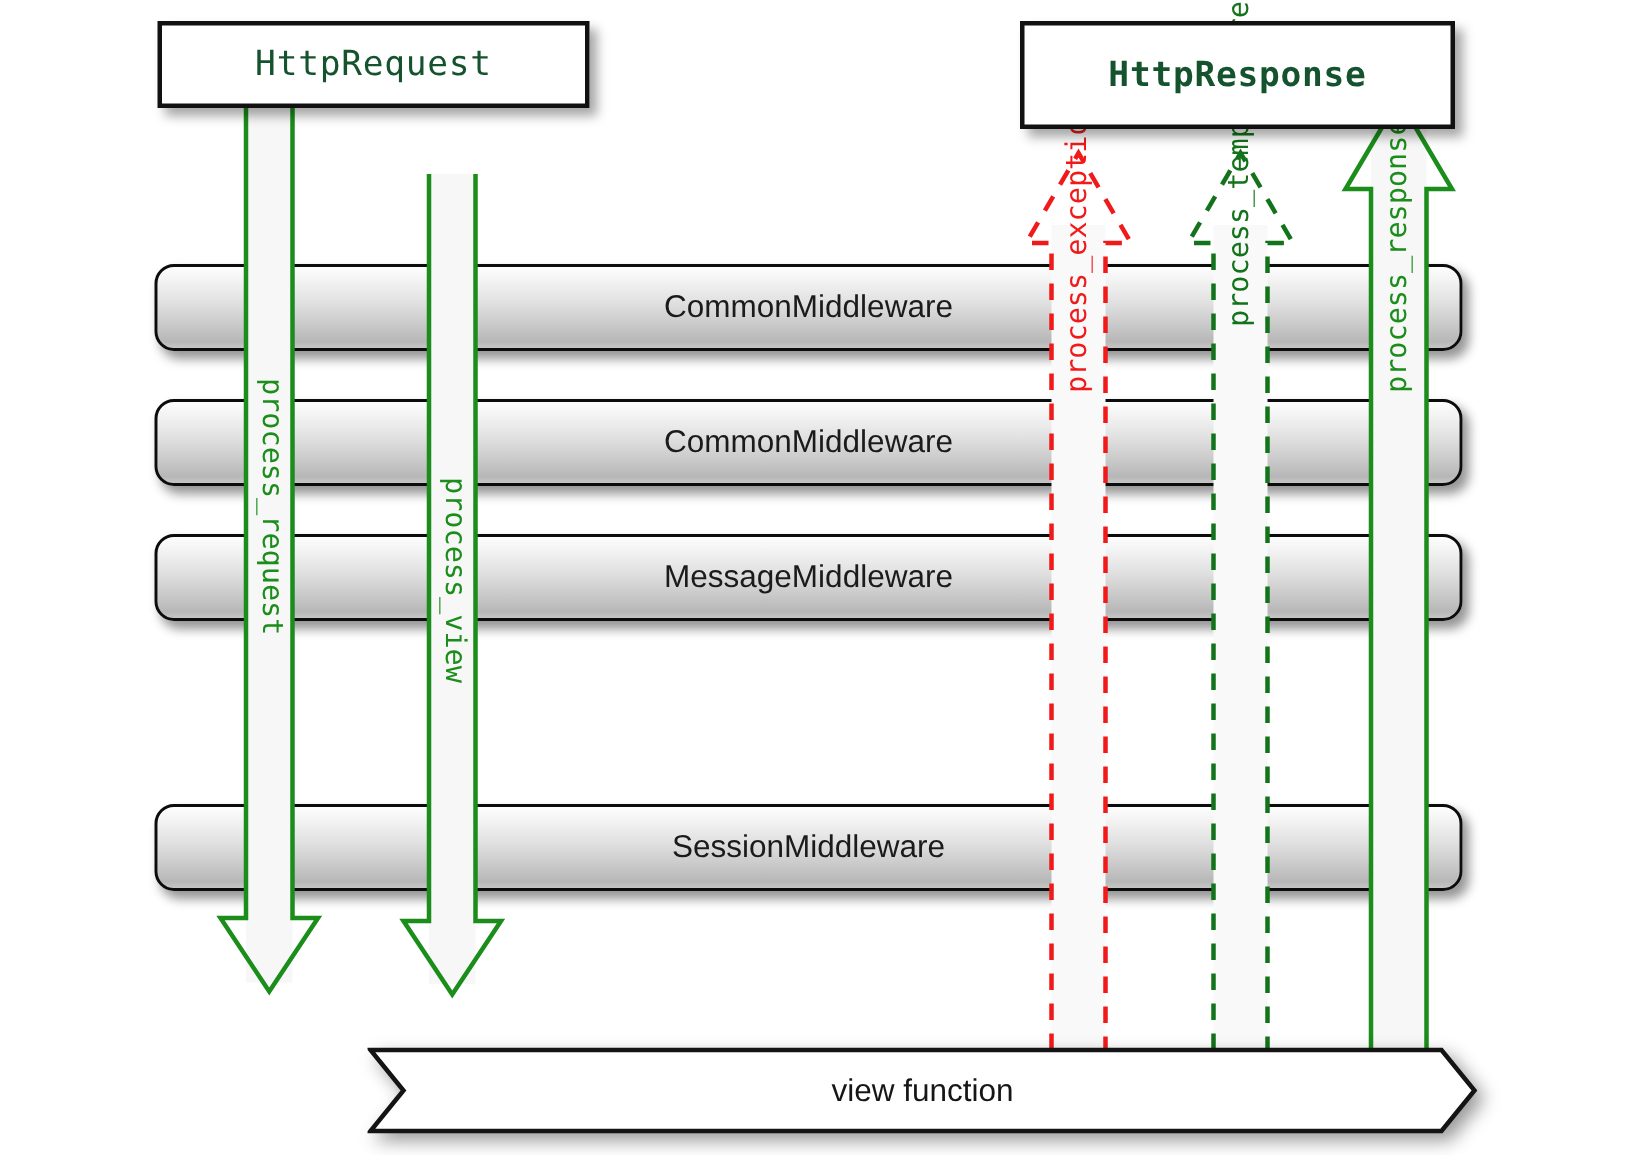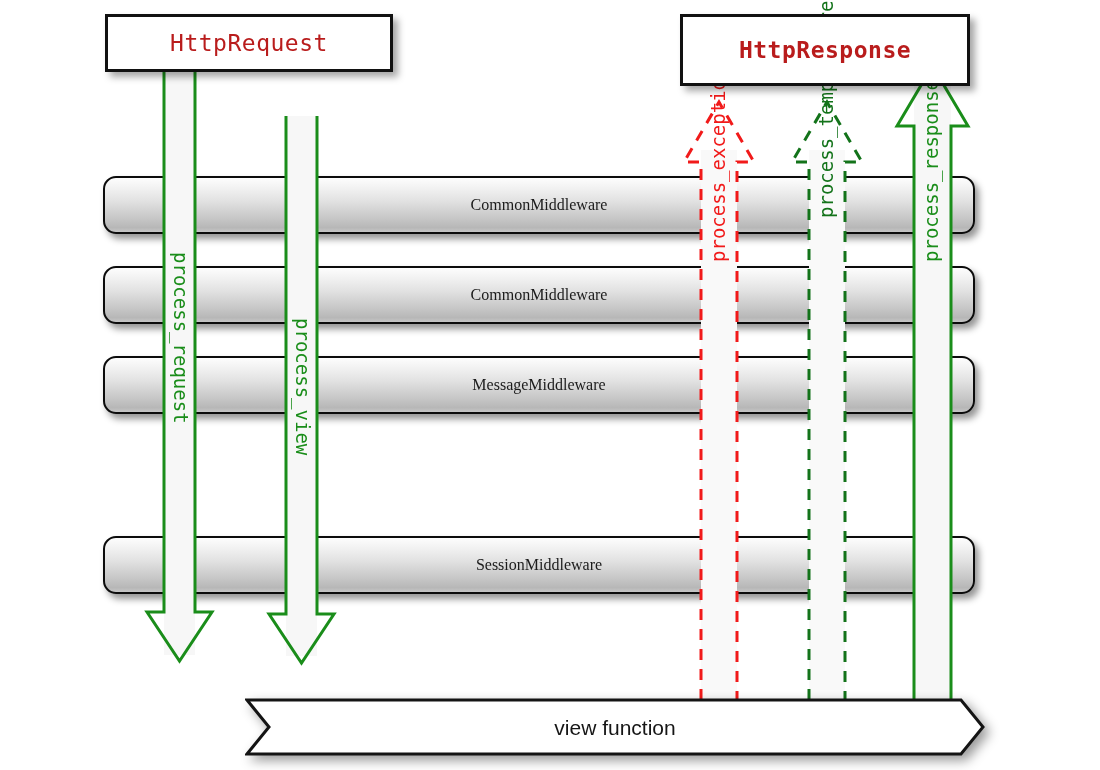--- a/index.html
+++ b/index.html
@@ -25,21 +25,21 @@
     box-sizing: border-box;
     background: #ffffff;
     border: 3px solid #111111;
     box-shadow: 5px 5px 7px rgba(0,0,0,0.35);
     display: flex;
     align-items: center;
     justify-content: center;
     font-family: "DejaVu Sans Mono", "Liberation Mono", monospace;
     font-size: 23px;
     letter-spacing: 0.5px;
-    color: #b91c1c;
+    color: #14532d;
     z-index: 40;
   }
   #box-request  { left: 105px; top: 14px;  width: 288px; height: 58px; }
   #box-response { left: 680px; top: 14px;  width: 290px; height: 72px; font-weight: bold; }
 
   
   .mw-bar {
     position: absolute;
     left: 103px;
     width: 872px;
@@ -54,22 +54,22 @@
                 #c9c9c9 72%,
                 #b7b7b7 92%,
                 #c6c6c6 100%);
     box-shadow: 4px 5px 7px rgba(0,0,0,0.42);
     display: flex;
     align-items: center;
     justify-content: center;
     z-index: 10;
   }
   .mw-label {
-    font-family: Liberation Serif, serif;
-    font-size: 16px;
+    font-family: Liberation Sans, sans-serif;
+    font-size: 21px;
     color: #1b1b1b;
     letter-spacing: 0px;
     white-space: nowrap;
   }
 
   
   #view-function {
     position: absolute;
     left: 245px;
     top: 698px;

